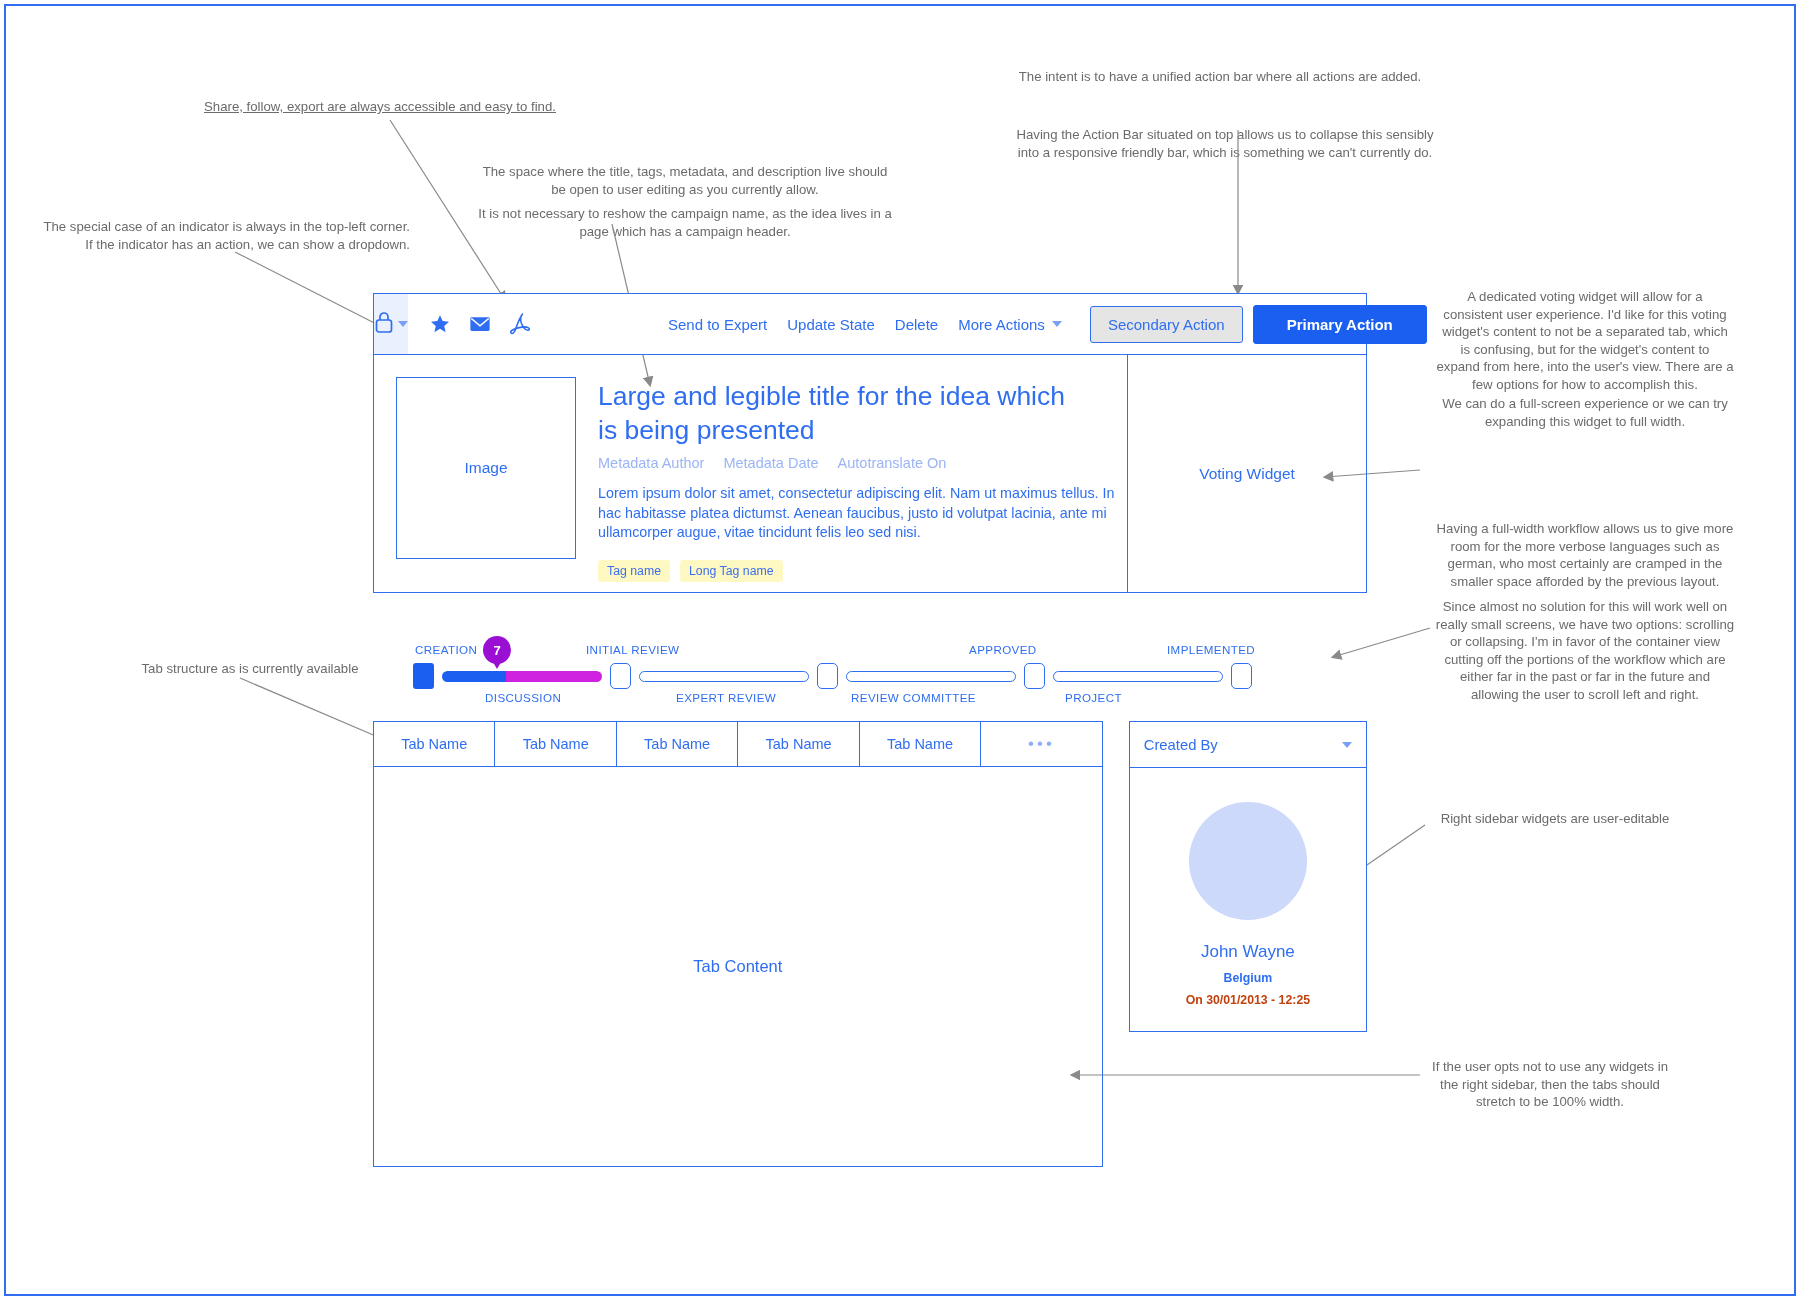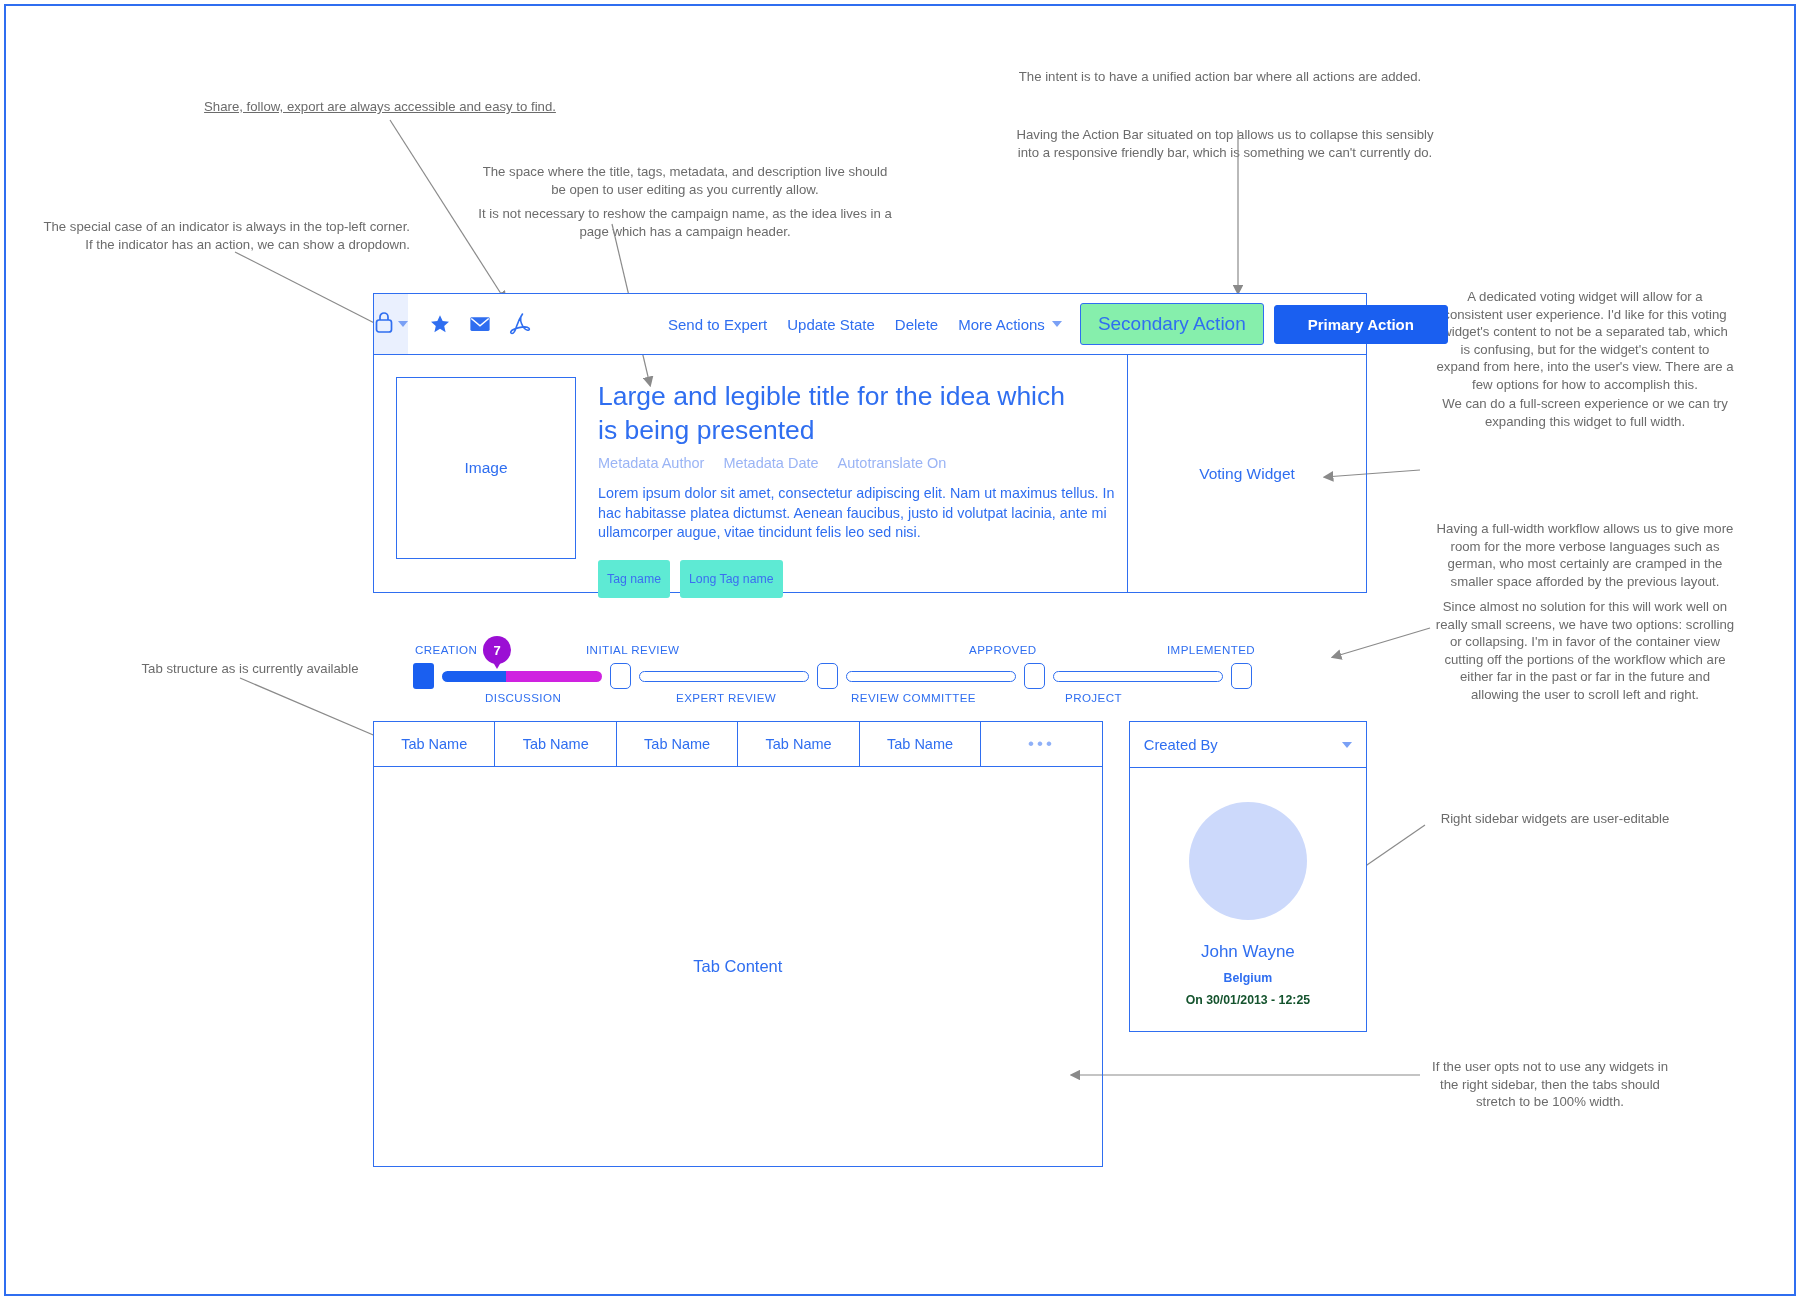--- a/index.html
+++ b/index.html
@@ -79,25 +79,25 @@
     margin-left: 128px;
     display: flex; align-items: center; gap: 20px;
   }
   .bar-link {
     color: #2f6ef0;
     font-size: 15px;
     white-space: nowrap;
   }
   .more-actions { display: flex; align-items: center; gap: 7px; }
   .btn-outline {
-    margin-left: 18px;
+    margin-left: 28px;
     border: 1.4px solid #2f6ef0;
     color: #2f6ef0;
-    background: #86efac;
-    font-size: 19px;
+    background: #e5e5e5;
+    font-size: 15px;
     padding: 9px 17px;
     border-radius: 3px;
     white-space: nowrap;
     font-family: "Liberation Sans", sans-serif;
   }
   .btn-primary {
     margin-left: 10px;
     margin-right: 8px;
     background: #1a5ff0;
     border: 1.4px solid #1a5ff0;
@@ -148,24 +148,24 @@
   }
   .hero-desc {
     margin-top: 13px;
     color: #2f6ef0;
     font-size: 14.3px;
     line-height: 19.5px;
     max-width: 520px;
   }
   .tags { display: flex; gap: 10px; margin-top: 17px; }
   .tag {
-    background: #5eead4;
+    background: #fef9c3;
     color: #3c6ef0;
     font-size: 12.3px;
-    padding: 12px 9px;
+    padding: 4px 9px;
     border-radius: 3px;
   }
   .voting {
     width: 238px;
     display: flex; align-items: center; justify-content: center;
     color: #2f6ef0;
     font-size: 15.5px;
     text-align: center;
     line-height: 21px;
   }
@@ -278,21 +278,21 @@
     padding: 34px 0 24px;
     display: flex; flex-direction: column; align-items: center;
   }
   .avatar {
     width: 118px; height: 118px;
     border-radius: 50%;
     background: #ccd9fb;
   }
   .wname { margin-top: 22px; color: #2f6ef0; font-size: 17px; }
   .wsub { margin-top: 9px; color: #2f6ef0; font-size: 12.3px; font-weight: bold; }
-  .wdate { margin-top: 8px; color: #14532d; font-size: 12.3px; font-weight: bold; }
+  .wdate { margin-top: 8px; color: #c2410c; font-size: 12.3px; font-weight: bold; }
 </style>
 </head>
 <body>
 
 <div id="page-frame"></div>
 
 <div class="annot left-al" style="left:30px; top:218px; width:380px;">The special case of an indicator is always in the top-left corner.
 If the indicator has an action, we can show a dropdown.</div>
 
 <div class="annot" style="left:170px; top:98px; width:420px;text-decoration:underline;">Share, follow, export are always accessible and easy to find.</div>

